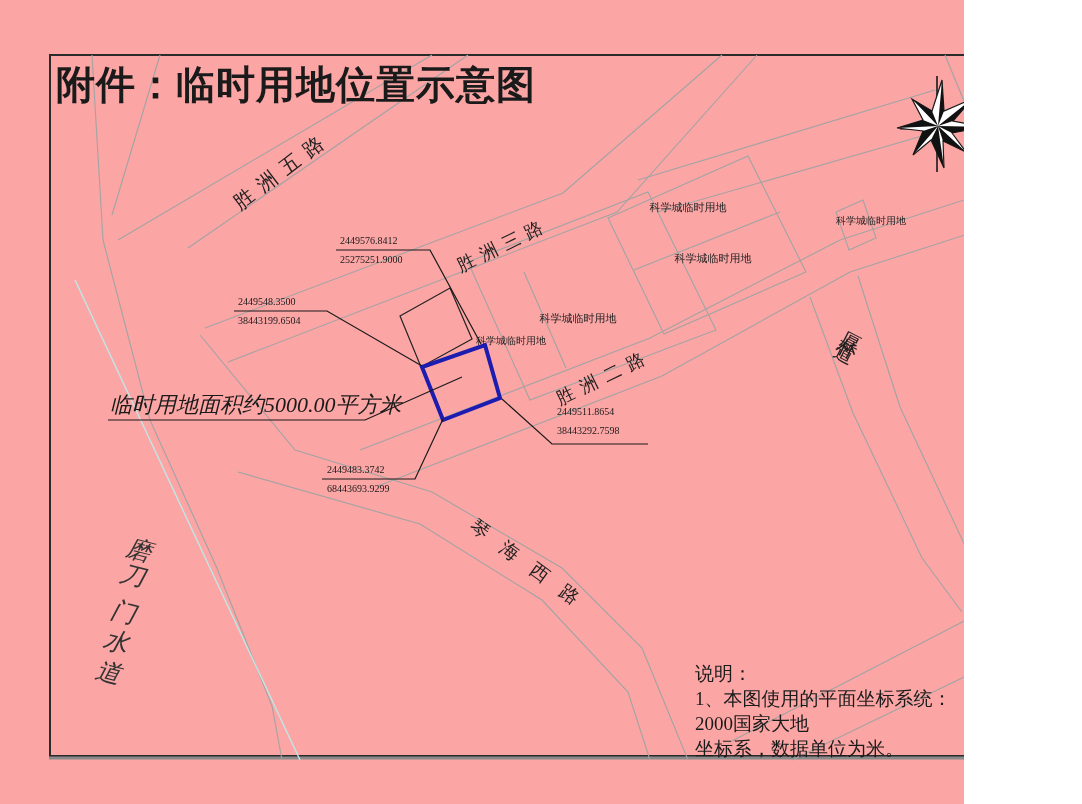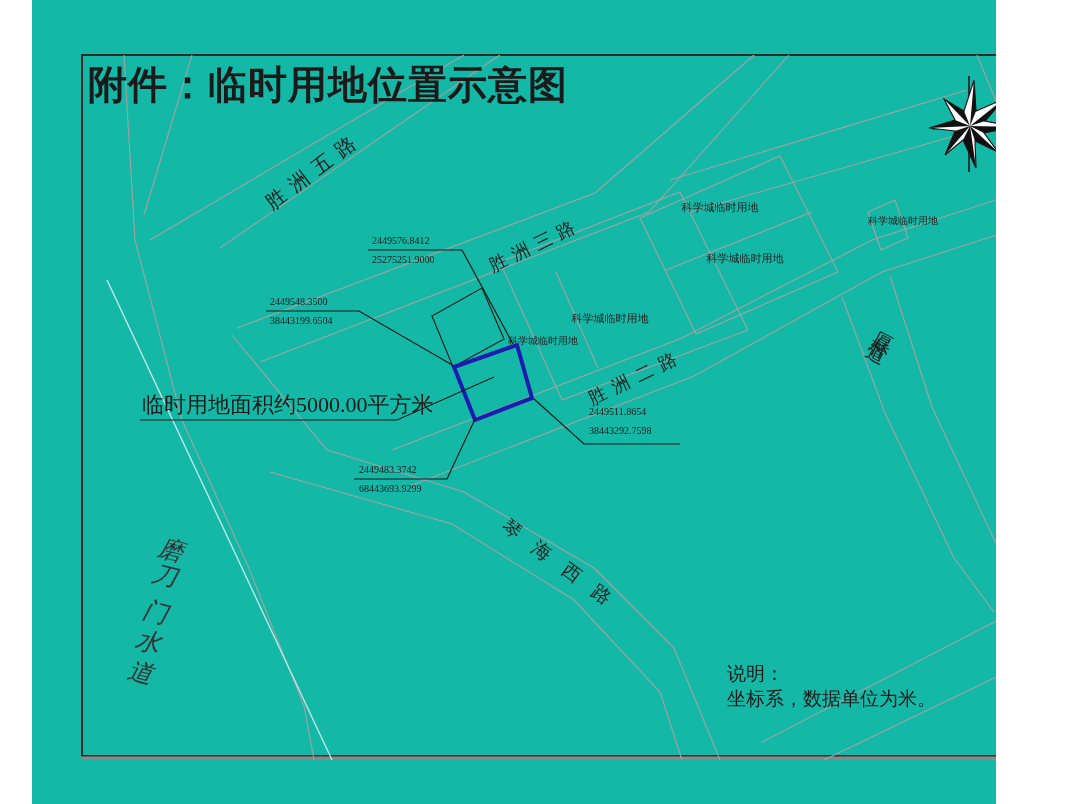--- a/index.html
+++ b/index.html
@@ -1,27 +1,27 @@
 <!DOCTYPE html>
 <html><head>
 <meta charset="utf-8">
 <style>
   html,body{margin:0;padding:0;background:#ffffff;}
-  #stage{position:relative;width:964px;height:804px;background:#14b8a6;overflow:hidden;
-         font-family:"Liberation Serif","DejaVu Serif",serif;color:#1a1a1a;margin-left:32px;}
+  #stage{position:relative;width:964px;height:804px;background:#fca5a5;overflow:hidden;
+         font-family:"Liberation Serif","DejaVu Serif",serif;color:#1a1a1a;}
   #linework{position:absolute;left:0;top:0;width:1082px;height:804px;}
   .lbl{position:absolute;transform:translate(-50%,-50%);white-space:nowrap;line-height:1;}
   .road-lbl{font-size:18px;color:#1f1f1f;}
   .vert{writing-mode:vertical-rl;text-orientation:upright;}
   .title{position:absolute;left:56px;top:58px;font-size:39px;font-weight:bold;
          letter-spacing:1px;white-space:nowrap;}
   .coord{position:absolute;font-size:10px;line-height:16px;white-space:nowrap;}
   .coord .num{display:block;margin-bottom:3px;}
   .coord .den{display:block;}
-  .area-lbl{position:absolute;left:110px;top:390px;font-size:22px;white-space:nowrap;}
+  .area-lbl{position:absolute;left:110px;top:390px;font-size:22px;white-space:nowrap;font-style:italic;}
   .sci{position:absolute;transform:translate(-50%,-50%);font-size:11px;white-space:nowrap;color:#222;}
   .sci.small{font-size:10px;}
   .notes{position:absolute;left:695px;top:661px;font-size:19px;line-height:25px;}
   .water-lbl{position:absolute;left:128px;top:594px;transform:translate(-50%,-50%) rotate(14deg);
              writing-mode:vertical-rl;text-orientation:upright;font-size:25px;font-style:italic;
              letter-spacing:32px;color:#333;white-space:nowrap;}
 </style>
 </head>
 <body>
 
@@ -115,16 +115,17 @@
   </div>
   <div class="coord" style="left:327px;top:462px;">
     <span class="num">2449483.3742</span>
     <span class="den">68443693.9299</span>
   </div>
 
   <div class="area-lbl">临时用地面积约5000.00平方米</div>
 
   <div class="notes">
     <div>说明：</div>
+    <div>1、本图使用的平面坐标系统：2000国家大地</div>
     <div>坐标系，数据单位为米。</div>
   </div>
 
 </div>
 
 </body></html>

